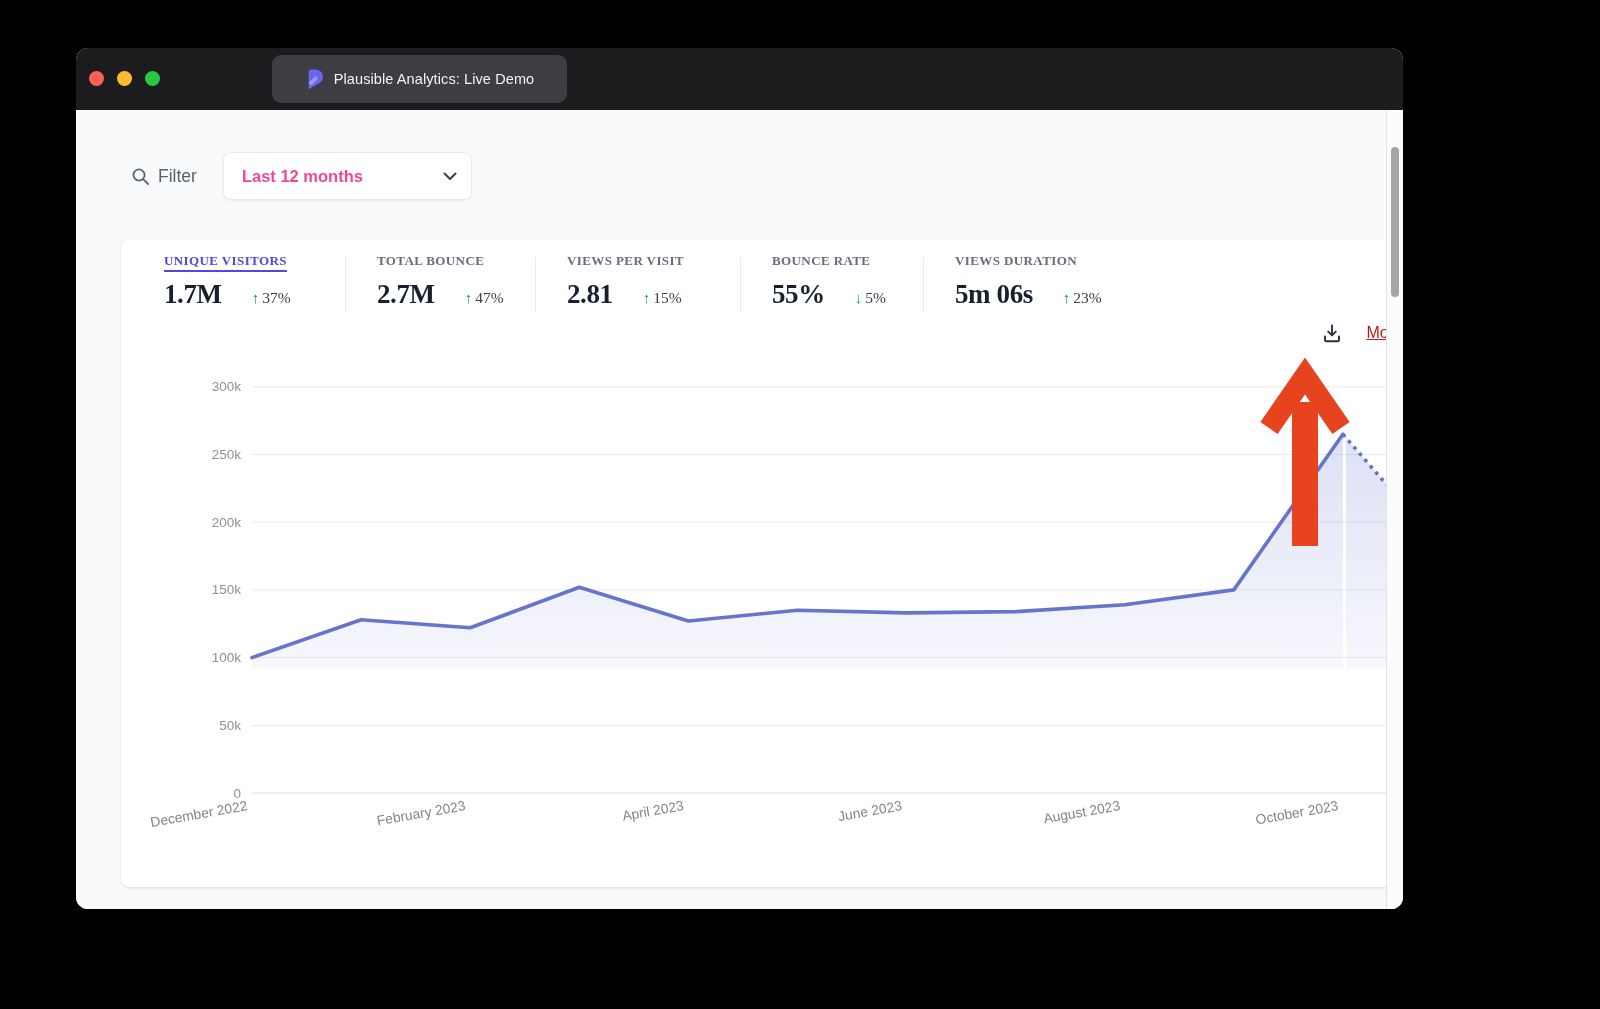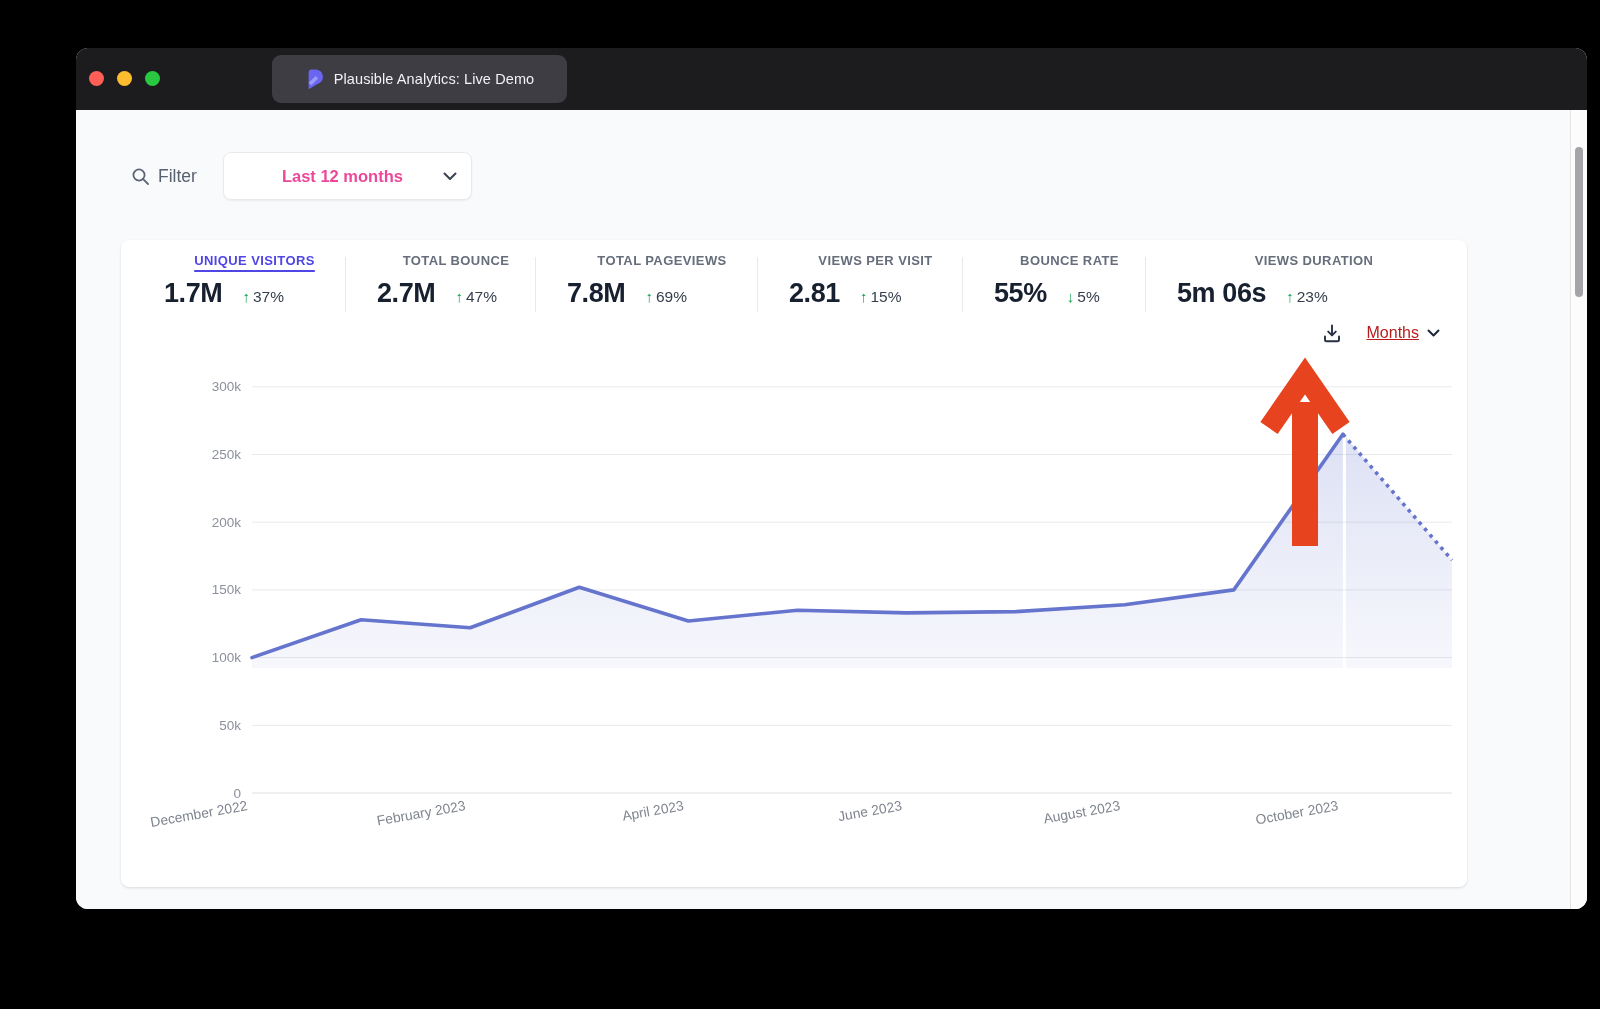--- a/index.html
+++ b/index.html
@@ -2,24 +2,23 @@
 <html><head>
 <meta charset="utf-8">
 <style>
   html,body{margin:0;padding:0;}
   body{
     width:1600px;height:1009px;background:#000;overflow:hidden;position:relative;
     font-family:"Liberation Sans","DejaVu Sans",sans-serif;
     -webkit-font-smoothing:antialiased;
   }
   .window{
-    position:absolute;left:76px;top:48px;width:1511px;height:861px;
+    position:absolute;left:76px;top:48px;width:1327px;height:861px;
     border-radius:12px;overflow:hidden;background:#f9fafb;
     box-shadow:0 20px 60px rgba(0,0,0,.55);
-    text-align:center;
   }
   
   .titlebar{position:relative;height:62px;background:#1c1c1f;}
   .lights{position:absolute;left:13px;top:23px;display:flex;gap:13px;}
   .light{width:15px;height:15px;border-radius:50%;}
   .light.red{background:#ff5f57;}
   .light.yellow{background:#febc2e;}
   .light.green{background:#28c840;}
   .tab{
     position:absolute;left:196px;top:7px;width:295px;height:48px;border-radius:9px;
@@ -50,35 +49,35 @@
     width:249px;height:48px;background:#fff;border:1px solid #e8eaee;border-radius:8px;
     box-shadow:0 1px 2px rgba(16,24,40,.06);display:flex;align-items:center;
     padding:0 14px 0 18px;box-sizing:border-box;cursor:pointer;
   }
   .range-label{flex:1;font-size:16.5px;font-weight:600;color:#ec4899;}
   
   .card{
     position:absolute;left:45px;top:130px;width:1346px;height:647px;background:#fff;
     border-radius:8px;box-shadow:0 1px 3px rgba(16,24,40,.09),0 1px 2px rgba(16,24,40,.05);
   }
-  .stats{position:absolute;left:0;top:0;right:16px;height:84px;display:flex;padding-top:13px;box-sizing:border-box;}
+  .stats{position:absolute;left:0;top:0;right:16px;height:84px;display:flex;padding-top:13px;box-sizing:border-box;font-family:Liberation Serif, serif;}
   .stat{position:relative;padding-left:32px;box-sizing:border-box;cursor:pointer;}
   .stat:first-child{padding-left:43px;}
   .stat:not(:first-child)::before{
     content:'';position:absolute;left:0;top:4px;bottom:12px;width:1px;background:#e7e9ed;
   }
   .stat-label{
     font-size:13px;font-weight:700;letter-spacing:.4px;color:#666d7b;white-space:nowrap;
   }
   .stat.active .stat-label{
     color:#4f46e5;text-decoration:underline;text-decoration-thickness:2px;text-underline-offset:5px;
   }
   .stat-valrow{display:flex;align-items:baseline;margin-top:10px;}
   .stat-value{font-size:27px;font-weight:700;color:#17202f;letter-spacing:-.4px;}
-  .stat-change{margin-left:20px;font-size:15.5px;color:#353e4d;white-space:nowrap;}
+  .stat-change{margin-left:30px;font-size:15.5px;color:#353e4d;white-space:nowrap;}
   .stat-change .dirarrow{font-size:15px;font-weight:700;margin-right:3px;}
   
   .chart-controls{position:absolute;top:78px;right:27px;height:30px;display:flex;align-items:center;}
   .export-btn{display:flex;align-items:center;cursor:pointer;margin-right:25px;}
   .interval-select{display:flex;align-items:center;cursor:pointer;}
   .interval-label{font-size:16px;font-weight:500;color:#b91c1c;margin-right:8px;text-decoration:underline;}
   #chart-svg{position:absolute;left:0;top:112px;}
   .ylab{font-size:13.5px;fill:#8b909b;}
   .xlab{font-size:13.8px;fill:#7f848e;}
 </style>
@@ -131,27 +130,20 @@
             <div class="stat-valrow">
               <span class="stat-value">1.7M</span>
               <span class="stat-change"><span class="dirarrow" style="color:#13a351;">↑</span><span class="pct">37%</span></span>
             </div>
           </div>
           <div class="stat" style="width: 190px;">
             <div class="stat-label">TOTAL BOUNCE</div>
             <div class="stat-valrow">
               <span class="stat-value">2.7M</span>
               <span class="stat-change"><span class="dirarrow" style="color:#13a351;">↑</span><span class="pct">47%</span></span>
-            </div>
-          </div>
-          <div class="stat" style="width: 222px;">
-            <div class="stat-label">TOTAL PAGEVIEWS</div>
-            <div class="stat-valrow">
-              <span class="stat-value">7.8M</span>
-              <span class="stat-change"><span class="dirarrow" style="color:#13a351;">↑</span><span class="pct">69%</span></span>
             </div>
           </div>
           <div class="stat" style="width: 205px;">
             <div class="stat-label">VIEWS PER VISIT</div>
             <div class="stat-valrow">
               <span class="stat-value">2.81</span>
               <span class="stat-change"><span class="dirarrow" style="color:#13a351;">↑</span><span class="pct">15%</span></span>
             </div>
           </div>
           <div class="stat" style="width: 183px;">

